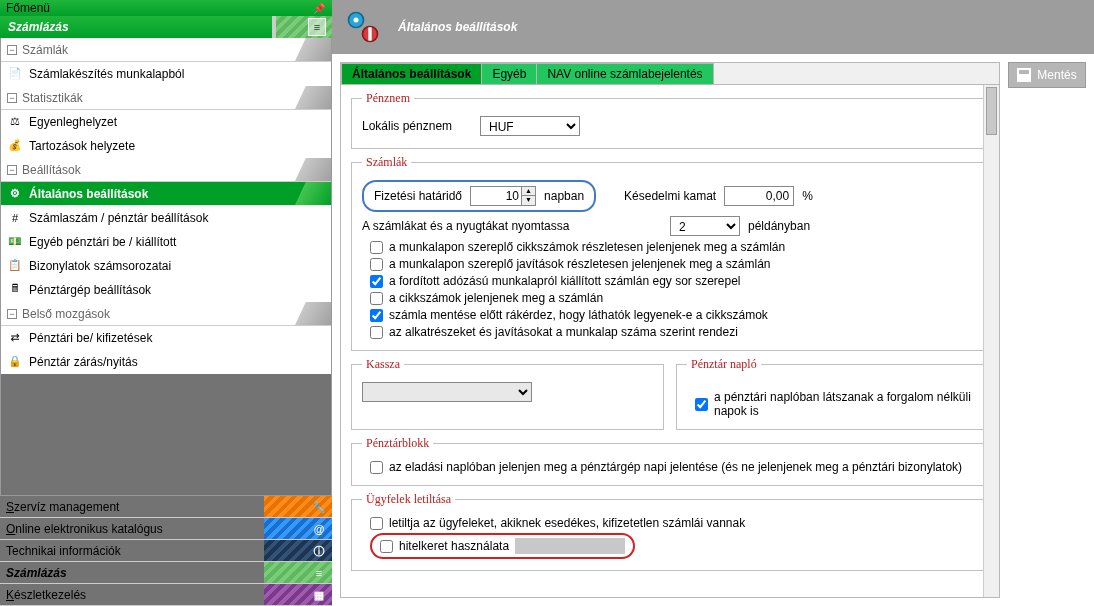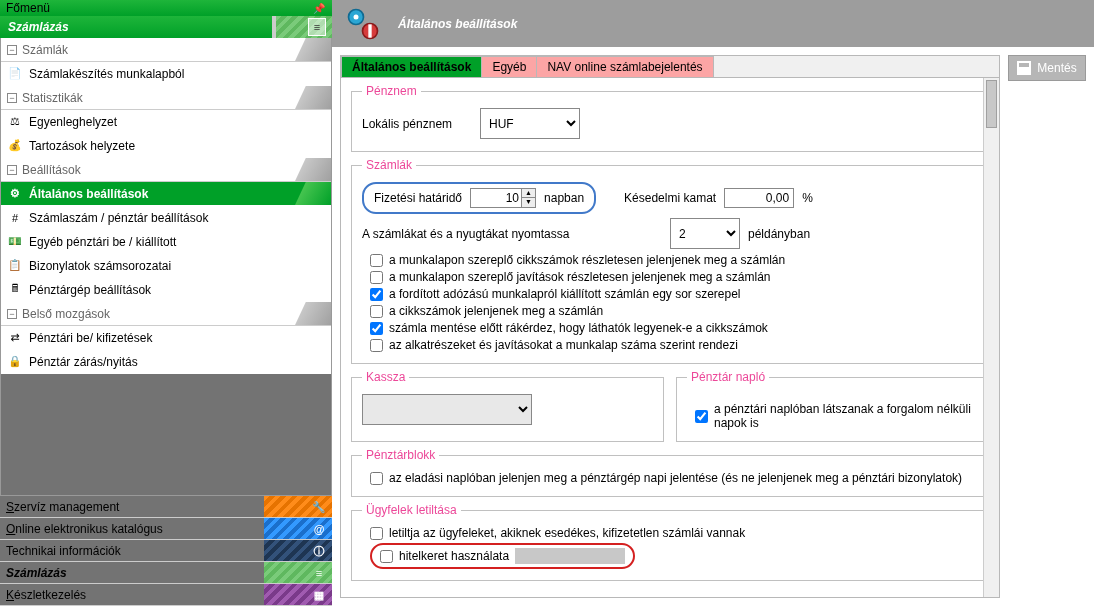--- a/index.html
+++ b/index.html
@@ -36,30 +36,30 @@
 .main { flex:1; display:flex; flex-direction:column; }
 .title-bar { background:#9d9d9d; height:54px; display:flex; align-items:center; padding:0 14px; color:#fff; font-style:italic; font-weight:bold; font-size:16px;}
 .title-bar .gears { position:relative; width:34px; height:34px; margin-right:18px;}
 .gear1 { position:absolute; left:0; top:0; width:20px; height:20px; }
 .gear2 { position:absolute; right:0; bottom:0; width:20px; height:20px; }
 .content-row { flex:1; display:flex; padding:8px 8px 8px 8px; gap:8px;}
 .form-wrap { flex:1; border:1px solid #b8b8b8; display:flex; flex-direction:column; position:relative;}
 .tabs { display:flex; height:22px; background:#f0f0f0; border-bottom:1px solid #b8b8b8;}
 .tab { padding:3px 10px; border:1px solid #b8b8b8; border-bottom:none; margin-right:-1px; background:#e8e8e8; cursor:pointer;}
 .tab.active { background:#00a028; color:#000; font-weight:bold;}
-.tab:not(.active) { background:#fca5a5; }
+.tab:not(.active) { background:#22c55e; }
 .form-body { flex:1; overflow-y:auto; padding:6px 10px 10px 10px; position:relative;}
 .form-body .scrollbar-fake { position:absolute; right:0; top:0; bottom:0; width:16px; background:#f0f0f0; border-left:1px solid #ccc;}
 .form-body .scrollbar-fake .thumb { position:absolute; left:2px; right:2px; top:2px; height:48px; background:#c8c8c8; border:1px solid #a0a0a0;}
 fieldset { border:1px solid #c0c0c0; margin-bottom:6px; padding:6px 10px 8px 10px; }
-legend { padding:0 4px; color:#ec4899; }
+legend { padding:0 4px; color:#b91c1c;font-family:Liberation Serif, serif; }
 .row { display:flex; align-items:center; margin:4px 0; gap:8px; }
 label.inline { min-width:110px; }
 select, input[type=text], input.num { border:1px solid #888; background:#fff; padding:2px 4px; height:20px; font-size:12px;}
-select { height:31px; }
+select { height:20px; }
 input.num { text-align:right; width:70px;}
 .spin { display:inline-flex; align-items:center; border:1px solid #888; height:20px;}
 .spin input { border:none; width:50px; text-align:right; height:18px; padding:0 2px;}
 .spin .btns { display:flex; flex-direction:column; width:14px;}
 .spin .btns div { height:9px; border-left:1px solid #888; background:#eee; font-size:7px; text-align:center; line-height:8px; cursor:pointer;}
 .spin .btns div:first-child { border-bottom:1px solid #888;}
 .chk-row { display:flex; align-items:center; margin:3px 0 3px 8px; gap:6px;}
 .chk { width:13px; height:13px; }
 .two-col { display:flex; gap:12px;}
 .two-col > fieldset { flex:1; }

